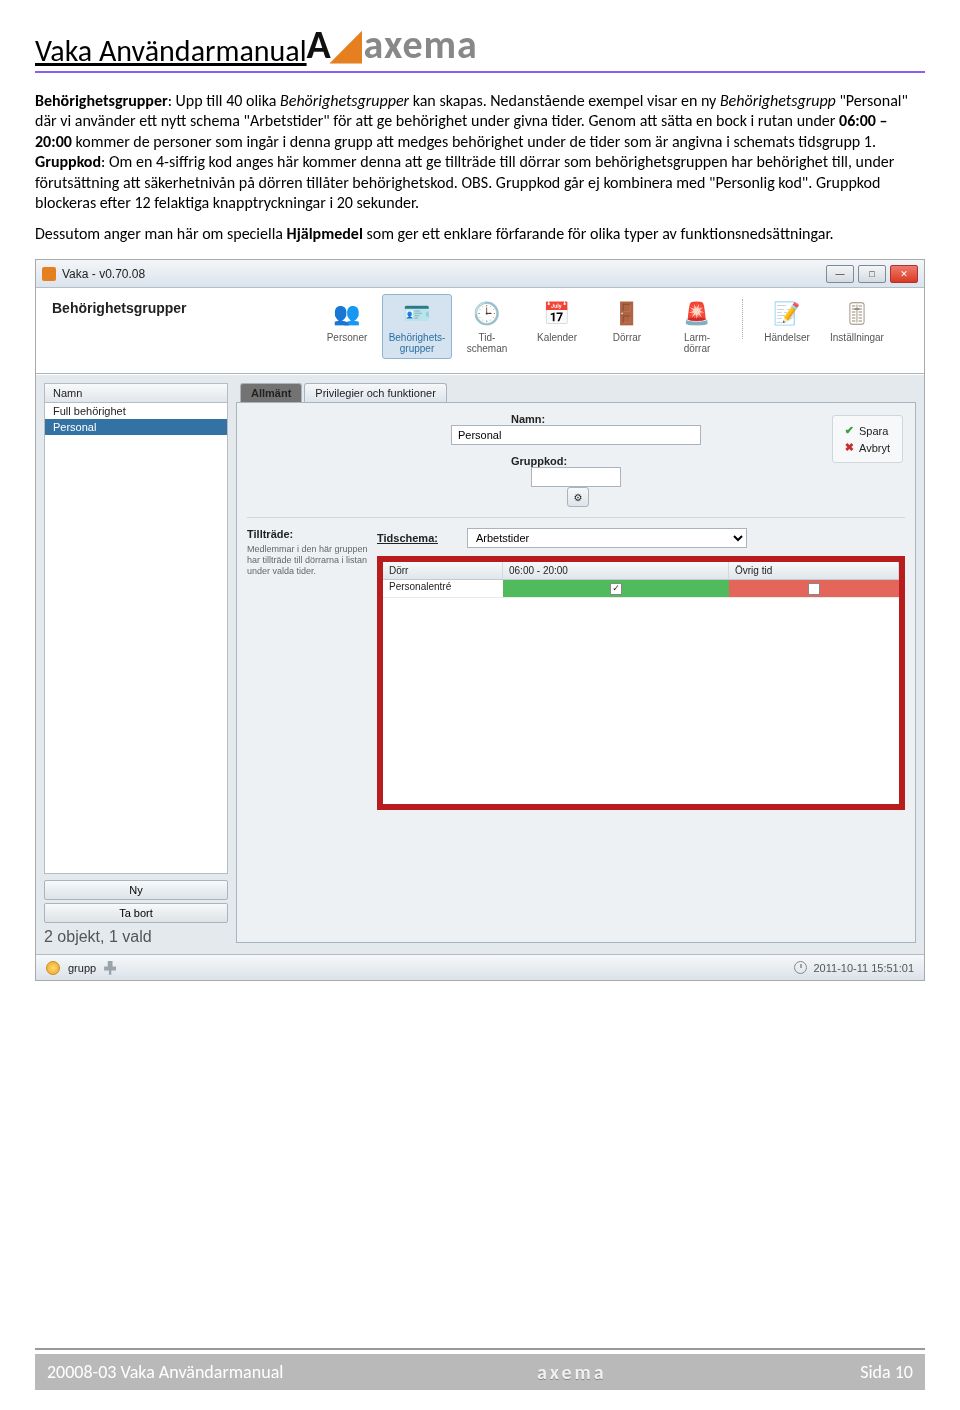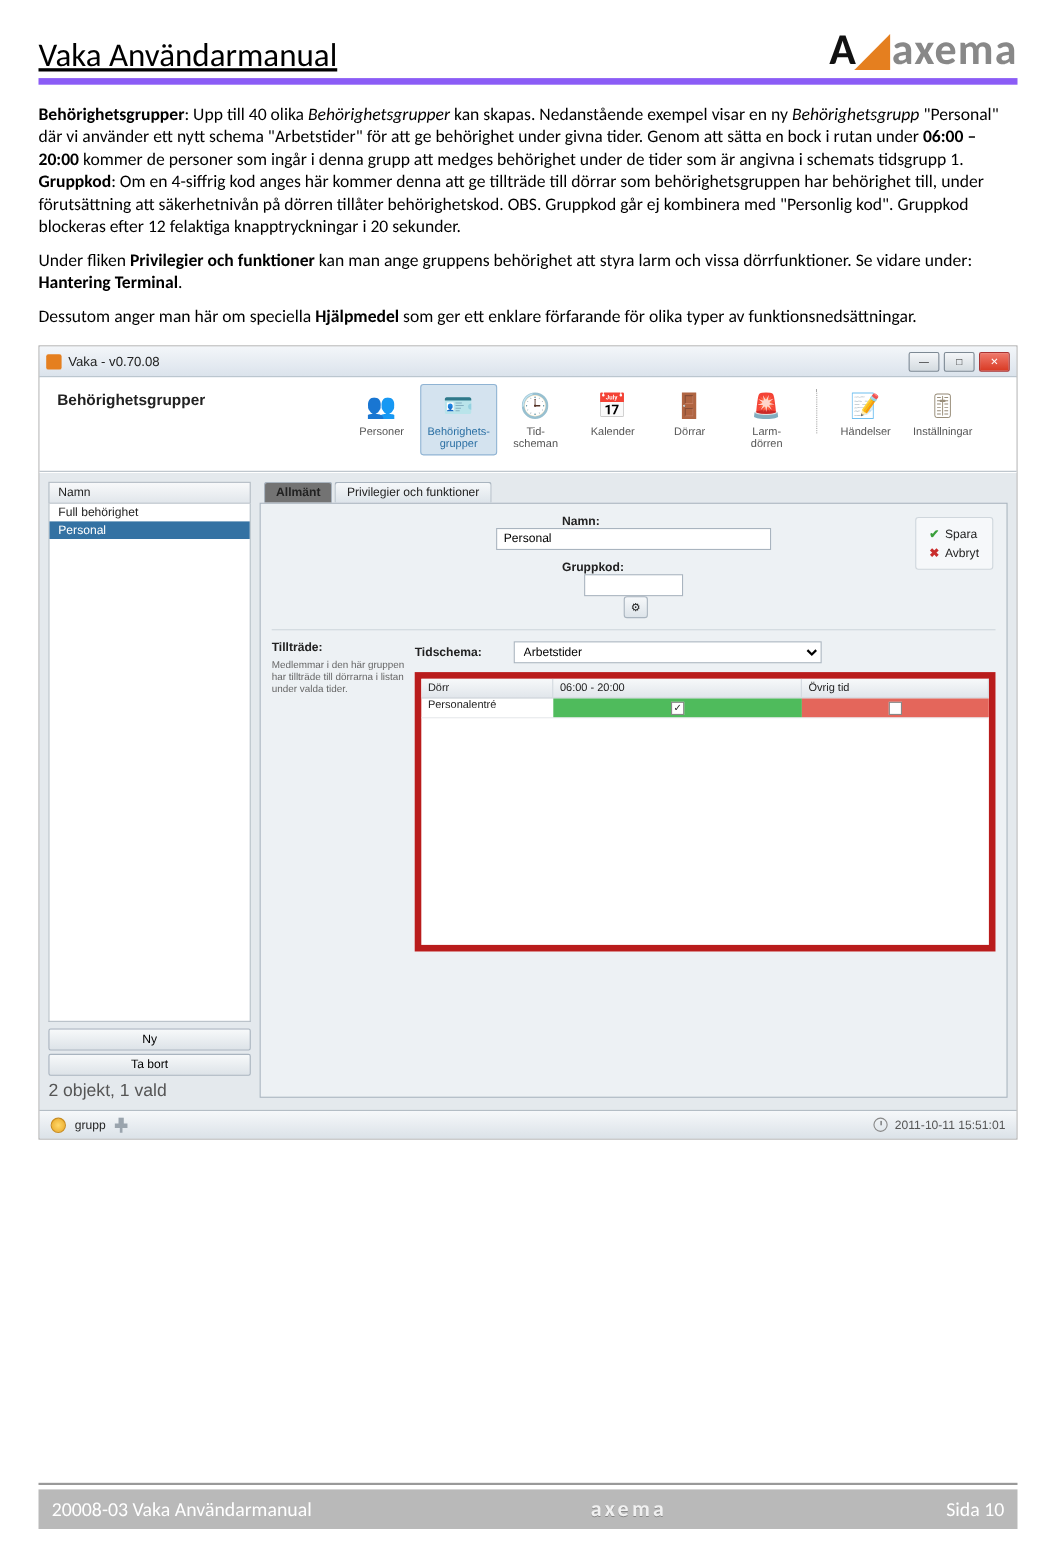--- a/index.html
+++ b/index.html
@@ -1,18 +1,18 @@
 <!DOCTYPE html>
 <html><head>
 <meta charset="utf-8">
 <style>
   * { box-sizing: border-box; margin: 0; padding: 0; }
   body { width: 960px; height: 1410px; font-family: Calibri, Arial, sans-serif; background: #fff; position: relative; }
   .page { padding: 20px 35px 0 35px; }
-  .header { display: flex; justify-content: space-between; align-items: flex-end; border-bottom: 6px solid #8b5cf6; padding-bottom: 2px; margin-bottom: 18px; }
+  .header { display: flex; align-items: flex-end; border-bottom: 2px solid #8b5cf6; padding-bottom: 2px; margin-bottom: 18px; }
   .header-title { font-size: 30px; text-decoration: underline; }
   .logo { display: flex; align-items: center; gap: 2px; }
   .logo-mark { font-size: 40px; font-weight: bold; }
   .logo-mark .tri { color: #e57f1f; }
   .logo-text { font-size: 40px; font-weight: bold; color: #888; letter-spacing: 1px; }
   .body-text { font-size: 16px; line-height: 1.28; color: #000; }
   .body-text p { margin-bottom: 10px; }
   .body-text .ital { font-style: italic; }
   .screenshot { margin-top: 15px; border: 1px solid #a9a9a9; background: linear-gradient(#e9edf1, #d3dde5 40px, #e4e9ed 40px); font-family: Tahoma, Arial, sans-serif; font-size: 11px; color: #222; }
   .win-titlebar { display: flex; justify-content: space-between; align-items: center; height: 28px; padding: 0 6px; background: linear-gradient(#f3f6f9, #dbe3ec); border-bottom: 1px solid #b3bfc9; gap: 38px; }
@@ -51,21 +51,21 @@
   .action-link { display: flex; align-items: center; gap: 5px; font-size: 11px; padding: 2px 0; }
   .chk-green { color: #3a9f3a; font-weight: bold; }
   .x-red { color: #c92d2d; font-weight: bold; }
   hr.sep { border: none; border-top: 1px solid #cfd6dc; margin: 6px 0 10px 0; }
   .till-row { display: flex; }
   .till-left { width: 130px; }
   .till-left .tl { font-weight: bold; font-size: 11px; }
   .till-left .desc { font-size: 9px; color: #666; margin-top: 4px; line-height: 1.2; }
   .till-right { flex: 1; }
   .ts-row { display: flex; align-items: center; margin-bottom: 8px; }
-  .ts-lbl { width: 90px; font-weight: bold; font-size: 11px; }
+  .ts-lbl { width: 90px; font-weight: bold; font-size: 11px; text-decoration: underline; }
   .ts-sel { border: 1px solid #a9b4bf; background: #fff; padding: 2px 4px; font-size: 11px; width: 280px; height: 20px; }
   .grid-box { border: 6px solid #b91c1c; background: #fff; height: 254px; overflow: hidden; }
   .grid-head { display: flex; background: linear-gradient(#f7f9fa,#e1e6eb); border-bottom: 1px solid #c3cbd2; }
   .gh { padding: 3px 6px; font-size: 10px; border-right: 1px solid #d3d9df; }
   .gh1 { width: 120px; }
   .gh2 { flex: 1; }
   .gh3 { width: 170px; }
   .grid-row { display: flex; align-items: stretch; height: 18px; border-bottom: 1px solid #e6e9ec; }
   .gc1 { width: 120px; padding: 1px 6px; font-size: 10px; }
   .gc2 { flex: 1; background: #4fbb5c; display: flex; align-items: center; justify-content: center; position: relative; }
@@ -94,21 +94,20 @@
       <span class="logo-text">axema</span>
     </div>
   </div>
 
   <div class="body-text">
     <p>
       <b>Behörighetsgrupper</b><span>: Upp till 40 olika </span><span class="ital">Behörighetsgrupper</span><span> kan skapas. Nedanstående exempel visar en ny </span><span class="ital">Behörighetsgrupp</span><span> "Personal" där vi använder ett nytt schema "Arbetstider" för att ge behörighet under givna tider. Genom att sätta en bock i rutan under </span><b>06:00 – 20:00</b><span> kommer de personer som ingår i denna grupp att medges behörighet under de tider som är angivna i schemats tidsgrupp 1.</span>
       <br>
       <b>Gruppkod</b><span>: Om en 4-siffrig kod anges här kommer denna att ge tillträde till dörrar som behörighetsgruppen har behörighet till, under förutsättning att säkerhetnivån på dörren tillåter behörighetskod. OBS. Gruppkod går ej kombinera med "Personlig kod". Gruppkod blockeras efter 12 felaktiga knapptryckningar i 20 sekunder.</span>
     </p>
-    <p><span>Under fliken </span><b>Privilegier och funktioner</b><span> kan man ange gruppens behörighet att styra larm och vissa dörrfunktioner. Se vidare under: </span><b>Hantering Terminal</b><span>.</span></p>
     <p><span>Dessutom anger man här om speciella </span><b>Hjälpmedel</b><span> som ger ett enklare förfarande för olika typer av funktionsnedsättningar.</span></p>
   </div>
 
   <div class="screenshot">
     <div class="win-titlebar">
       <div class="win-title">
         <span class="win-icon"></span>
         <span>Vaka - v0.70.08</span>
       </div>
       <div class="win-controls">
@@ -139,21 +138,21 @@
             <div class="tool-ico" style="color:#888">📅</div>
             <span>Kalender</span>
           </div>
         <div class="tool-item">
             <div class="tool-ico" style="color:#888">🚪</div>
             <span>Dörrar</span>
           </div>
         <div class="tool-item">
             <div class="tool-ico" style="color:#d34b3f">🚨</div>
             <span style="white-space:pre-line">Larm-
-dörren</span>
+dörrar</span>
           </div>
         <div class="tool-item" style="width:20px">
             <div style="border-left:1px dotted #aaa;height:40px"></div>
           </div>
         <div class="tool-item">
             <div class="tool-ico" style="color:#5fb1b8">📝</div>
             <span>Händelser</span>
           </div>
         <div class="tool-item">
             <div class="tool-ico" style="color:#998e7a">🎚</div>

